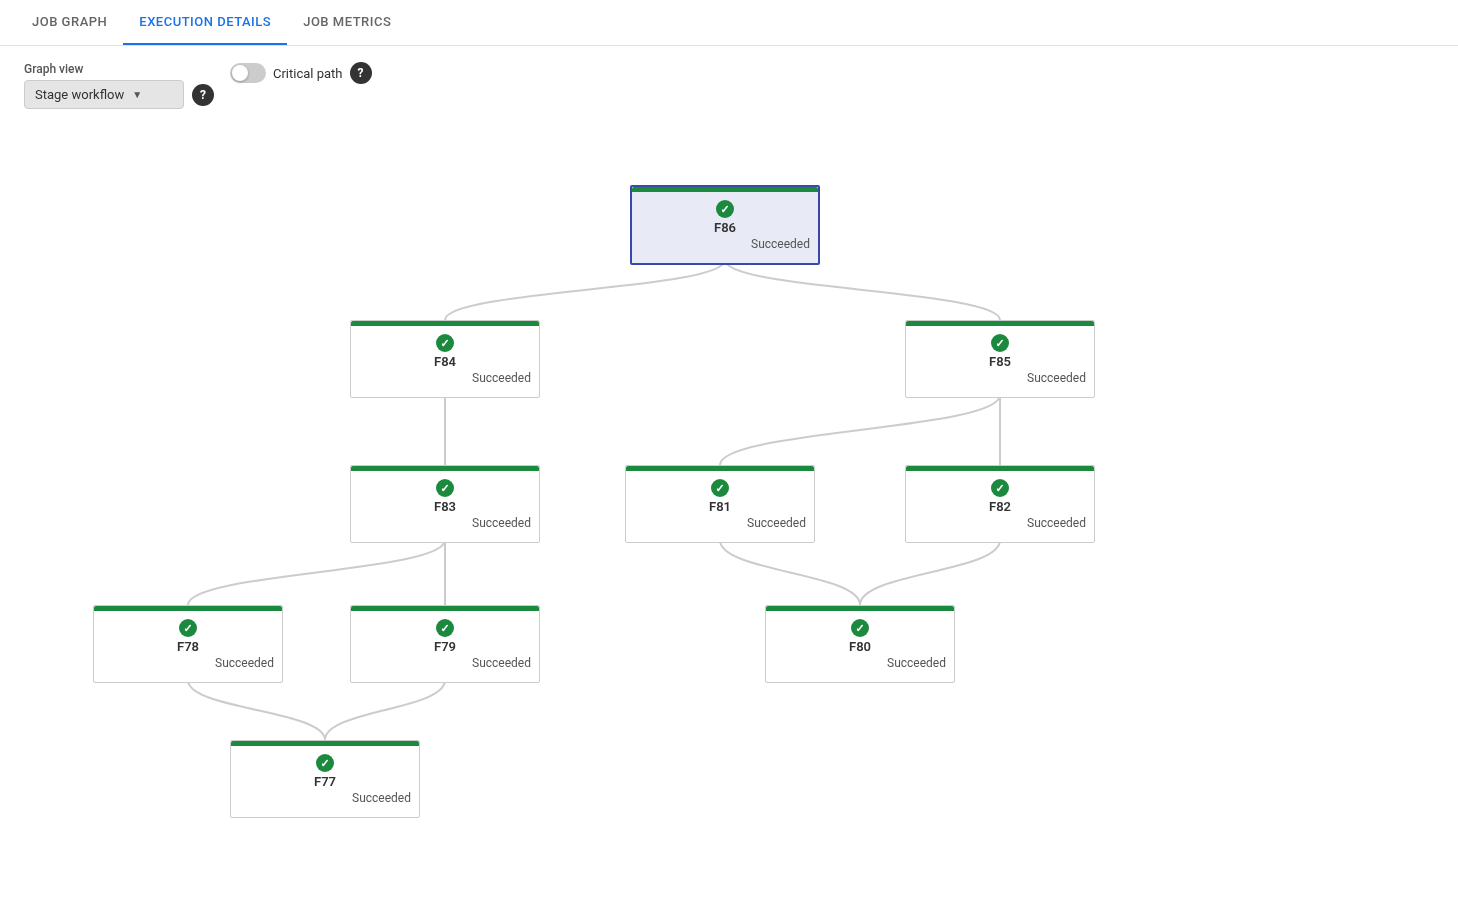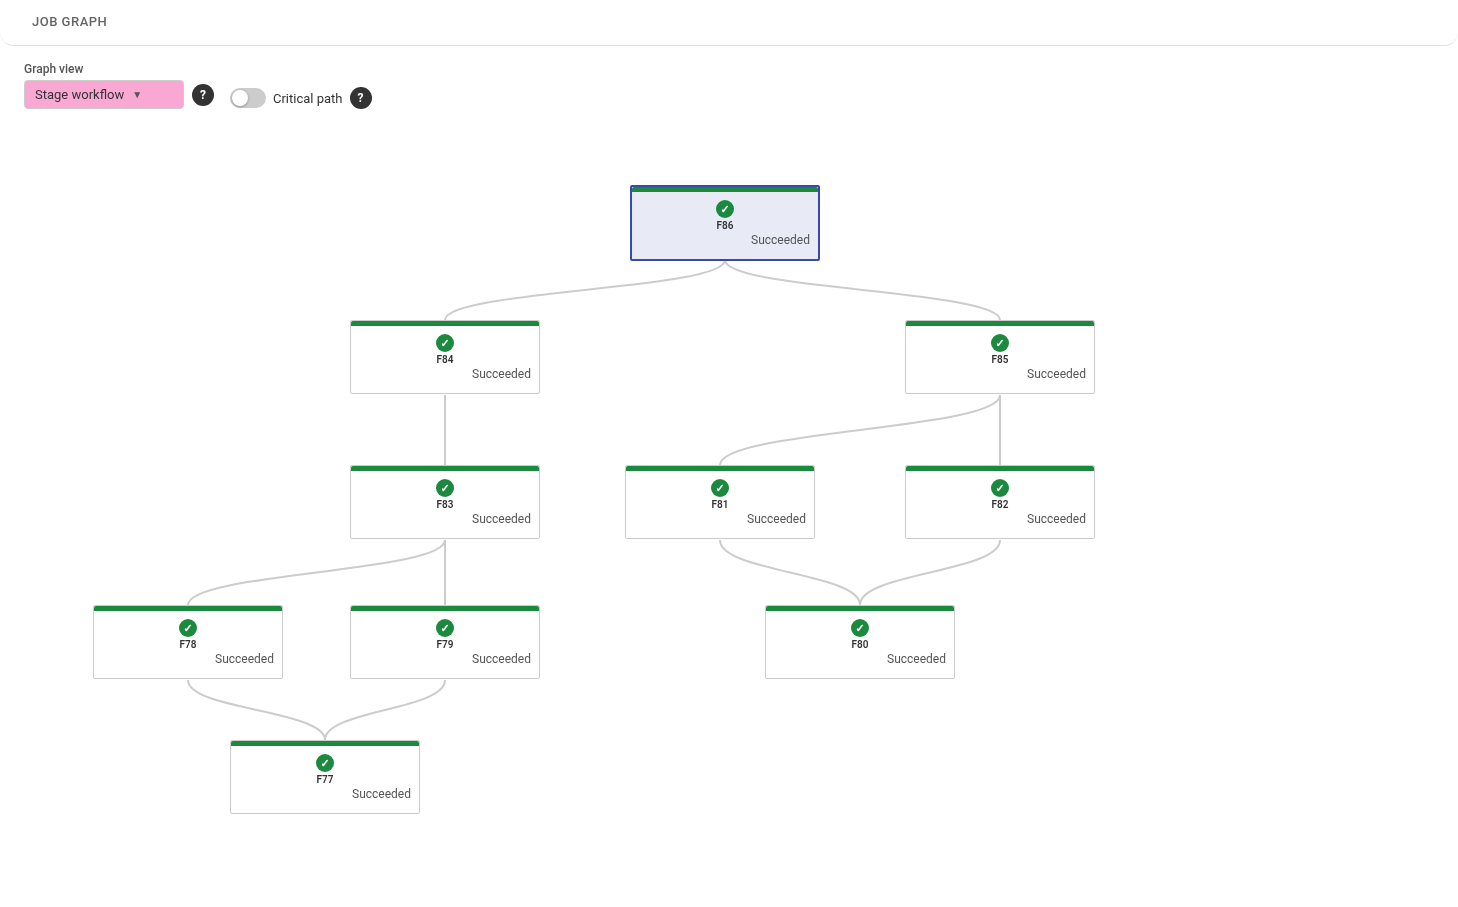--- a/index.html
+++ b/index.html
@@ -1,28 +1,28 @@
 <!DOCTYPE html>
 <html><head>
   <meta charset="utf-8">
   <style>
     * { box-sizing: border-box; margin: 0; padding: 0; }
     body { font-family: 'Roboto', Arial, sans-serif; background: #fff; color: #333; font-size: 13px; }
 
     
-    .tabs { display: flex; border-bottom: 1px solid #e0e0e0; padding: 0 16px; border-radius: 14px; }
+    .tabs { display: flex; border-bottom: 1px solid #e0e0e0; padding: 0 16px; }
     .tab { padding: 14px 16px; cursor: pointer; font-size: 13px; font-weight: 500; color: #666; text-transform: uppercase; letter-spacing: 0.5px; border-bottom: 2px solid transparent; }
     .tab.active { color: #1a73e8; border-bottom: 2px solid #1a73e8; }
 
     
-    .toolbar { display: flex; align-items: flex-end; padding: 16px 24px; gap: 16px; }
+    .toolbar { display: flex; align-items: flex-start; padding: 16px 24px; gap: 16px; }
     .graph-view-group { display: flex; flex-direction: column; gap: 4px; }
     .graph-view-label { font-size: 12px; color: #555; font-weight: 500; }
     .dropdown-row { display: flex; align-items: center; gap: 8px; }
-    .dropdown { display: flex; align-items: center; gap: 8px; border: 1px solid #ccc; border-radius: 4px; padding: 6px 10px; cursor: pointer; background: #f9a8d4; min-width: 160px; font-size: 13px; color: #333; }
+    .dropdown { display: flex; align-items: center; gap: 8px; border: 1px solid #ccc; border-radius: 4px; padding: 6px 10px; cursor: pointer; background: #e5e5e5; min-width: 160px; font-size: 13px; color: #333; }
     .dropdown-arrow { font-size: 10px; color: #555; }
     .help-icon { width: 22px; height: 22px; border-radius: 50%; background: #333; color: #fff; display: flex; align-items: center; justify-content: center; font-size: 12px; font-weight: bold; cursor: pointer; flex-shrink: 0; }
 
     .critical-path-group { display: flex; align-items: center; gap: 7px; }
     .toggle { width: 36px; height: 20px; background: #ccc; border-radius: 10px; position: relative; cursor: pointer; flex-shrink: 0; }
     .toggle-knob { width: 16px; height: 16px; background: #fff; border-radius: 50%; position: absolute; top: 2px; left: 2px; box-shadow: 0 1px 3px rgba(0,0,0,0.3); transition: left 0.2s; }
     .critical-path-label { font-size: 13px; color: #333; }
 
     
     .graph-area { position: relative; width: 100%; min-height: 750px; overflow: auto; }
@@ -41,21 +41,21 @@
     .node-selected {
       background: #e8eaf6;
       border: 2px solid #3949ab;
     }
     .node-top-bar {
       height: 5px;
       background: #1b8a3e;
       border-radius: 2px 2px 0 0;
     }
     .node-body { padding: 8px 8px 12px 8px; position: relative; }
-    .node-title { font-weight: 600; font-size: 10px; color: #333; margin-top: 2px; }
+    .node-title { font-weight: 600; font-size: 13px; color: #333; margin-top: 2px; }
     .node-status { font-size: 12px; color: #555; margin-top: 2px; text-align: right; }
 
     
     .check-circle {
       width: 18px;
       height: 18px;
       border-radius: 50%;
       background: #1b8a3e;
       display: inline-flex;
       align-items: center;
@@ -64,20 +64,22 @@
       font-size: 11px;
       font-weight: bold;
       flex-shrink: 0;
     }
   </style>
 </head>
 <body>
 
 <div class="tabs">
   <div class="tab">JOB GRAPH</div>
+  <div class="tab active">EXECUTION DETAILS</div>
+  <div class="tab">JOB METRICS</div>
 </div>
 
 <div class="toolbar">
   <div class="graph-view-group">
     <span class="graph-view-label">Graph view</span>
     <div class="dropdown-row">
       <div class="dropdown">
         <span>Stage workflow</span>
         <span class="dropdown-arrow">▼</span>
       </div>

